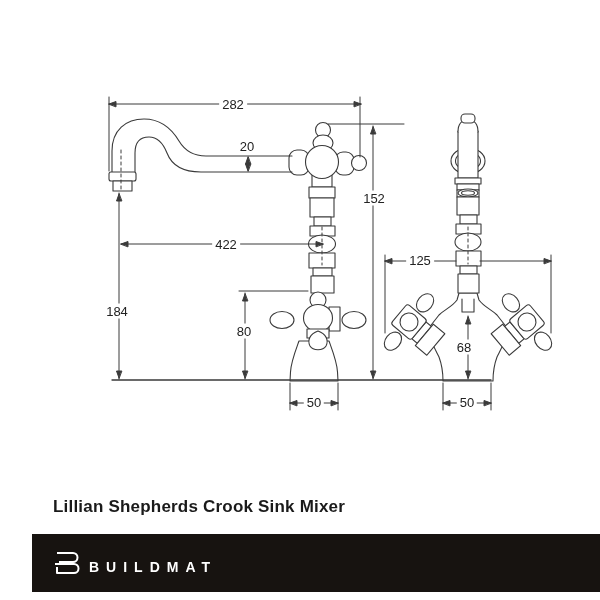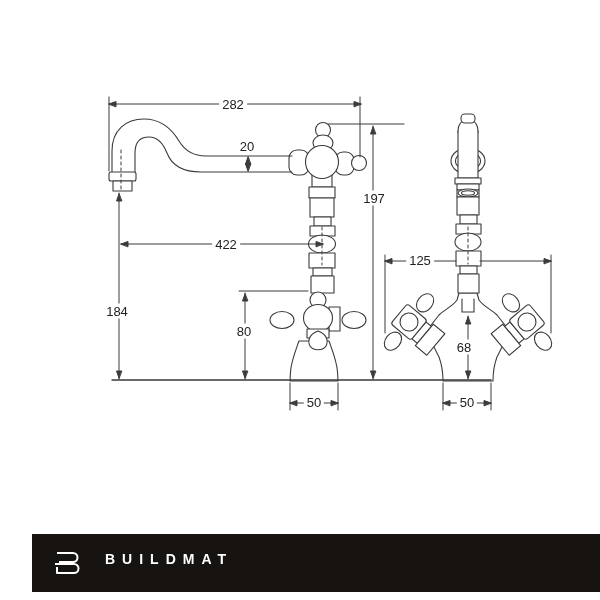--- a/index.html
+++ b/index.html
@@ -7,21 +7,21 @@
         font-family:"Liberation Sans","DejaVu Sans",sans-serif;margin-left:32px;}
   .drawing{position:absolute;left:0;top:0;width:600px;height:460px;}
   .drawing svg{position:absolute;left:0;top:0;}
   .dim{position:absolute;transform:translate(-50%,-50%);background:#ffffff;
        color:#222222;font-size:13px;line-height:1;padding:1px 3px;white-space:nowrap;}
   .title{position:absolute;left:21px;top:497px;margin:0;font-size:17px;font-weight:bold;
          color:#1a1a1a;letter-spacing:0.2px;}
   .footer{position:absolute;left:0;top:534px;width:600px;height:58px;background:#171310;
           display:flex;align-items:center;justify-content:space-between;
           padding:0 18px 0 20px;box-sizing:border-box;}
-  .brand-left{display:flex;align-items:flex-start;gap:25px;}
+  .brand-left{display:flex;align-items:flex-end;gap:9px;}
   .brand-left .wordmark{color:#ffffff;font-size:14px;font-weight:bold;letter-spacing:7px;}
   .brand-right{color:#ffffff;font-size:28px;font-weight:400;letter-spacing:0.5px;
                display:flex;align-items:flex-start;}
   .brand-right sup{font-size:7px;line-height:1;margin-top:6px;margin-left:1px;}
 </style>
 </head>
 <body>
 
 <div class="page">
 
@@ -154,30 +154,31 @@
           <polygon points="411,403 418,400.5 418,405.5" fill="#3a3a3a"></polygon>
           <polygon points="459,403 452,400.5 452,405.5" fill="#3a3a3a"></polygon>
 
           <path d="M 89,150 L 89,190 M 290,227 L 290,265 M 436,227 L 436,264" stroke-dasharray="3,3"></path>
         </g>
       </g>
     </svg>
 
     <span class="dim" style="left:201px;top:104px">282</span>
     <span class="dim" style="left:215px;top:146px">20</span>
-    <span class="dim" style="left:342px;top:198px">197</span>
+    <span class="dim" style="left:342px;top:198px">152</span>
     <span class="dim" style="left:194px;top:244px">422</span>
     <span class="dim" style="left:85px;top:311px">184</span>
     <span class="dim" style="left:212px;top:331px">80</span>
     <span class="dim" style="left:388px;top:260px">125</span>
     <span class="dim" style="left:432px;top:347px">68</span>
     <span class="dim" style="left:282px;top:402px">50</span>
     <span class="dim" style="left:435px;top:402px">50</span>
   </div>
 
+  <h1 class="title">Lillian Shepherds Crook Sink Mixer</h1>
 
   <div class="footer">
     <div class="brand-left">
       <svg width="28" height="24" viewBox="0 0 28 24">
         <g fill="none" stroke="#ffffff" stroke-width="2" stroke-linejoin="round">
           <path d="M 5,2 L 21,2 A 4.5,4.5 0 0 1 21,11 L 7,11"></path>
           <path d="M 3,13 L 22,13 A 4.5,4.5 0 0 1 22,22 L 5,22 L 5,16"></path>
         </g>
       </svg>
       <span class="wordmark">BUILDMAT</span>

